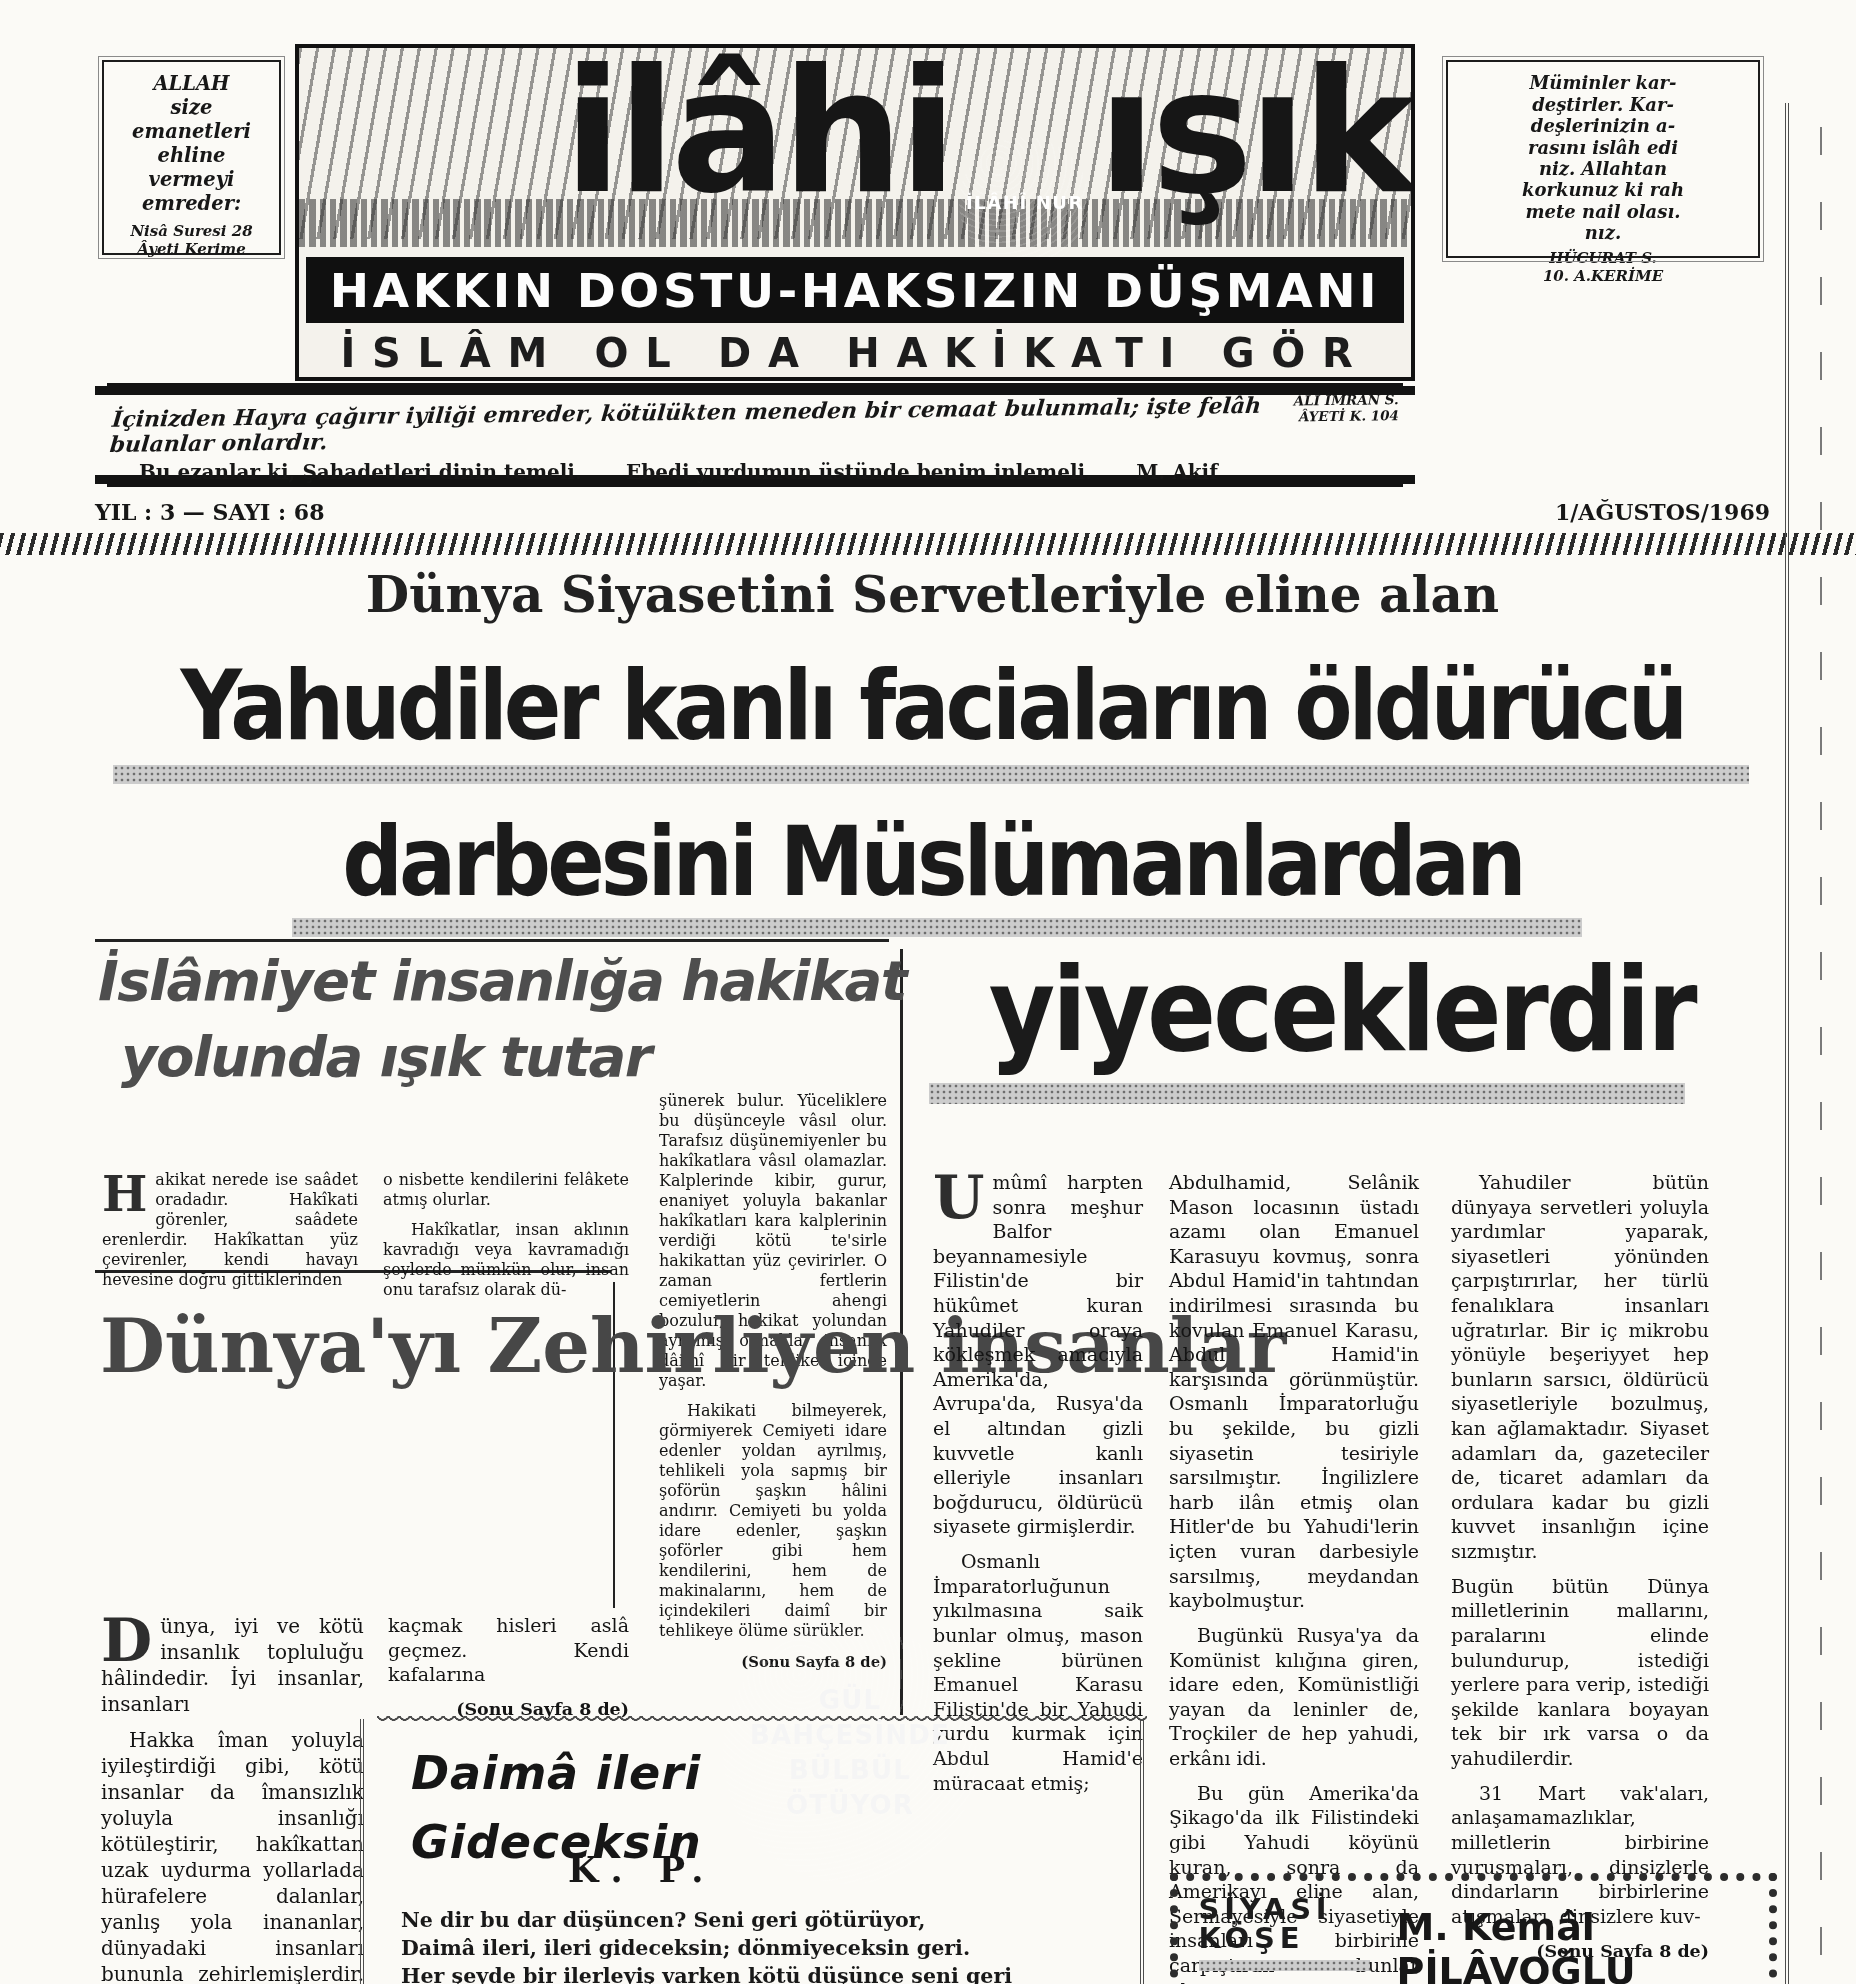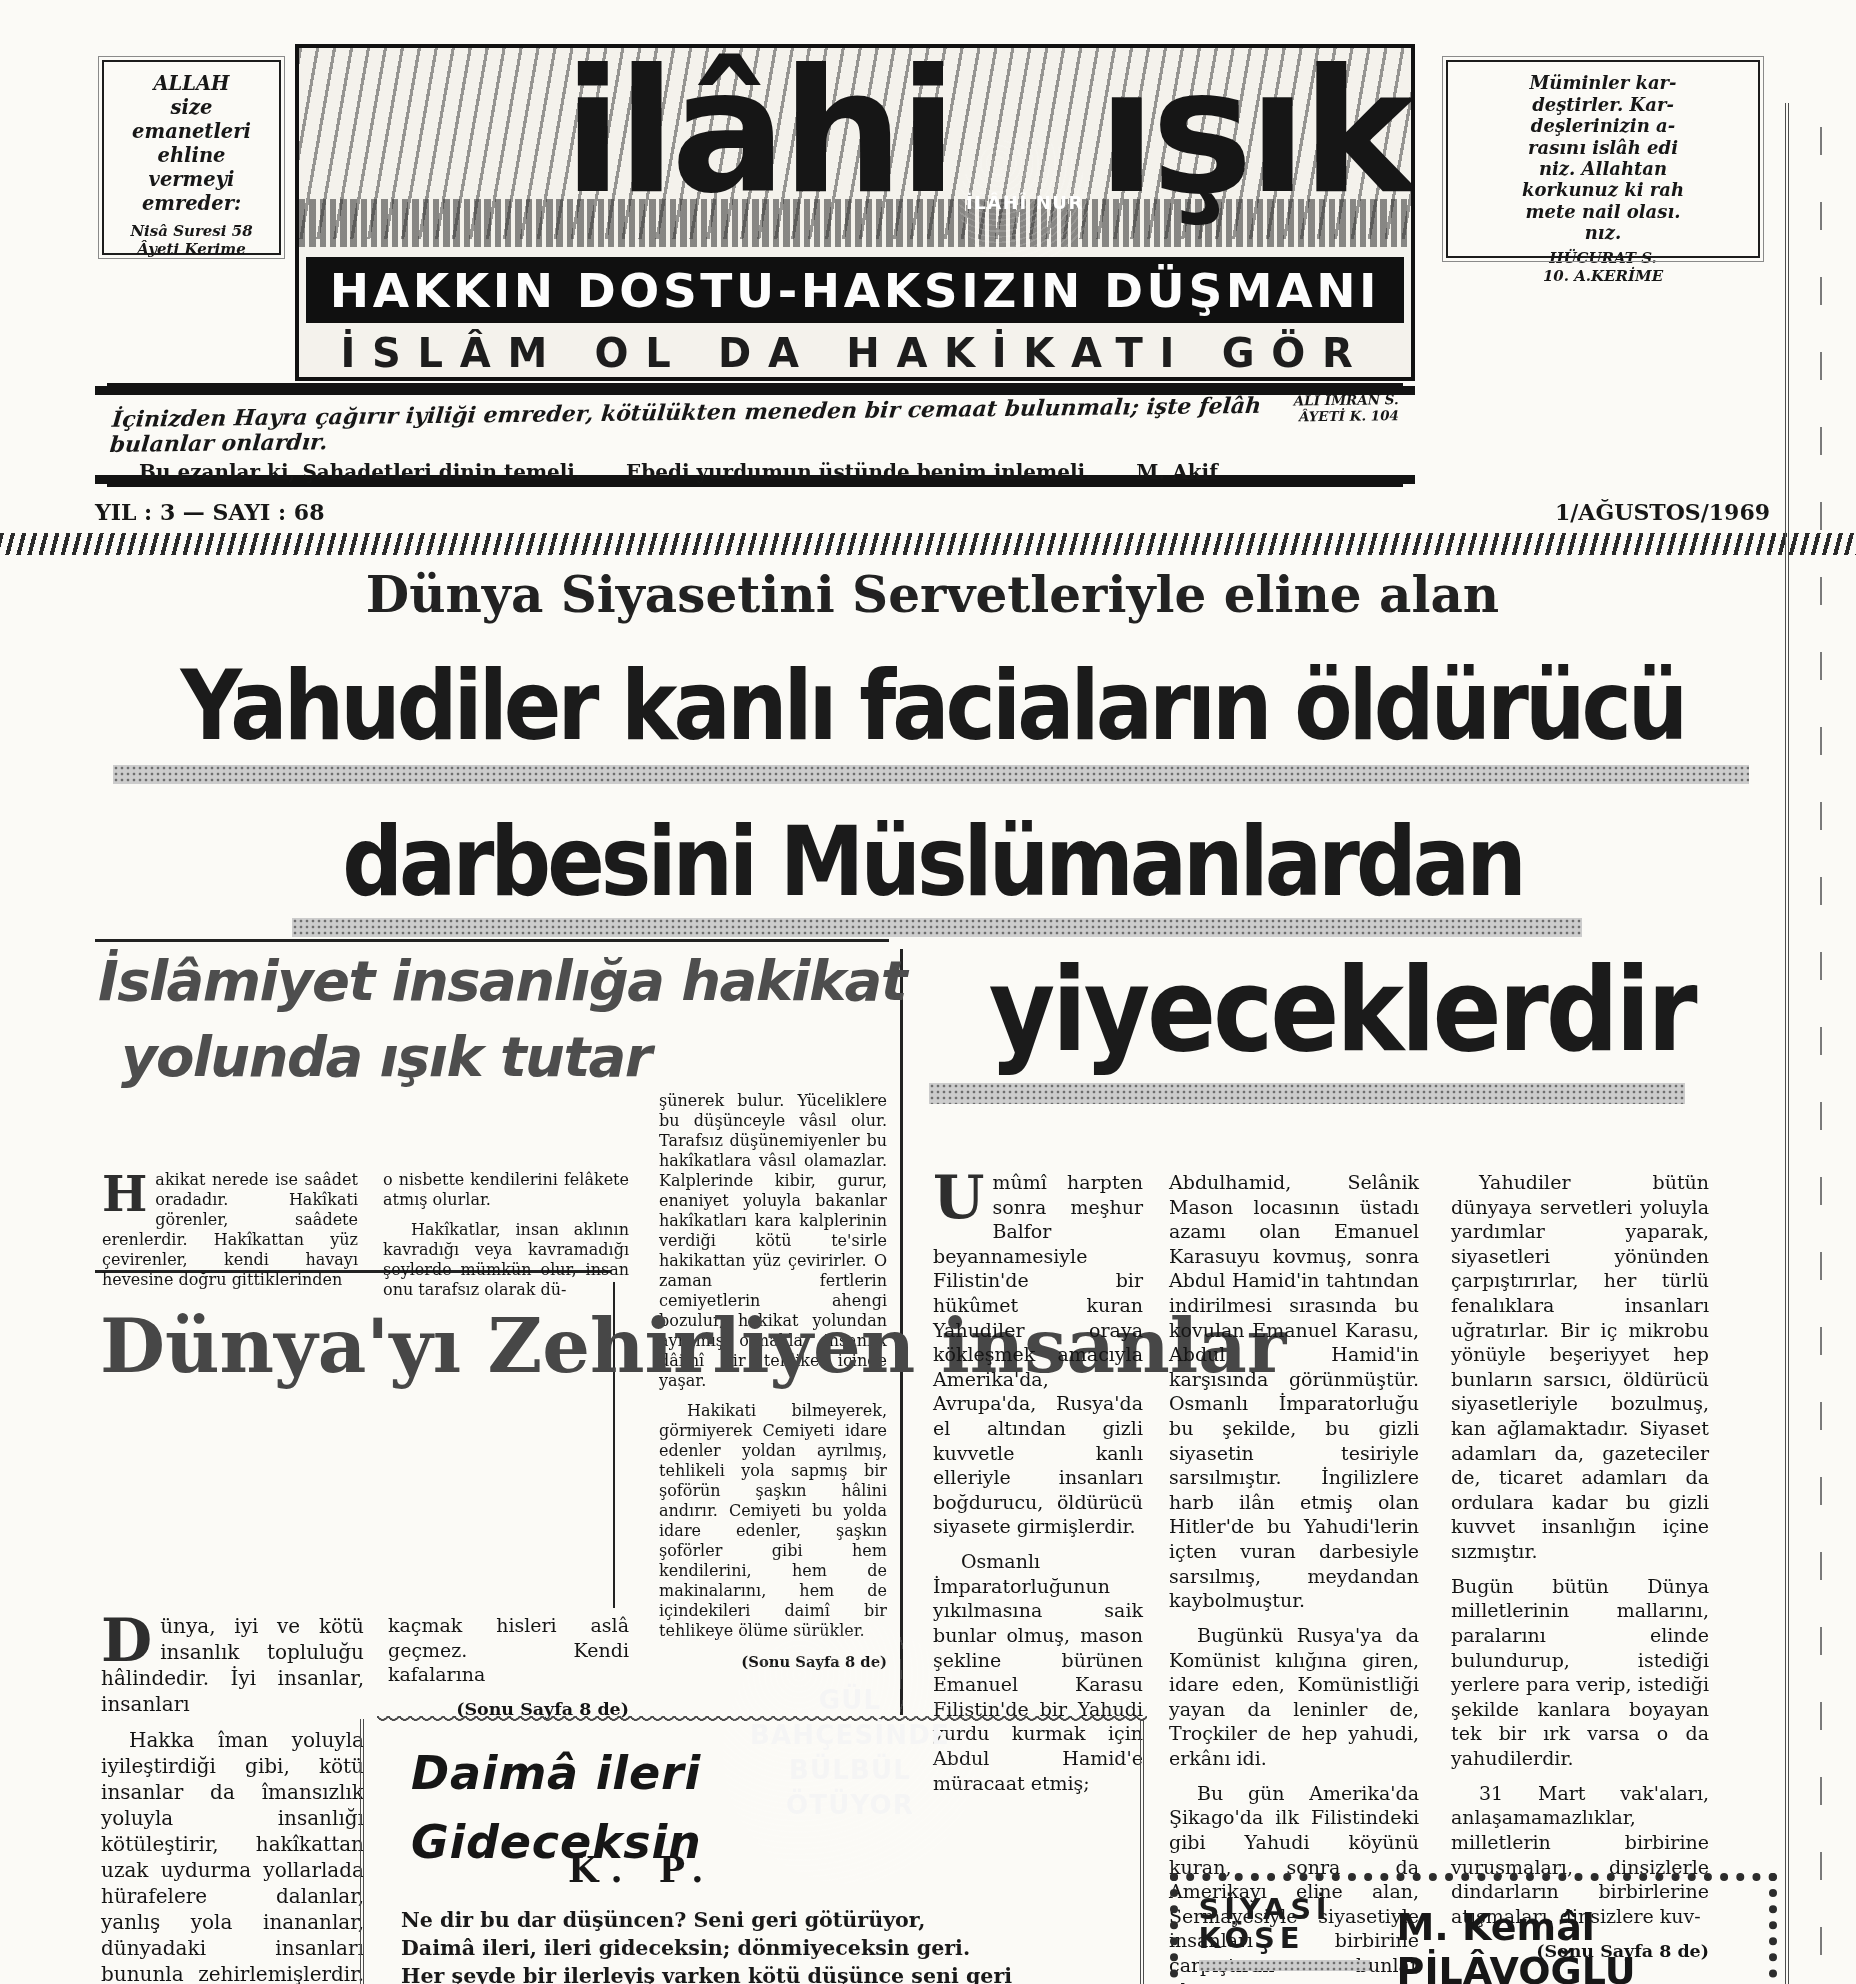--- a/index.html
+++ b/index.html
@@ -110,21 +110,21 @@
 
 <div class="page">
 
   <div class="abs verse-box verse-left">
     <div class="pre">ALLAH
 size
 emanetleri
 ehline
 vermeyi
 emreder:</div>
-    <div class="verse-src pre">Nisâ Suresi 58
+    <div class="verse-src pre">Nisâ Suresi 28
 Âyeti Kerime</div>
   </div>
 
   <div class="abs logo">
     <div class="abs logo-hatch"></div>
     <div class="abs logo-sil"></div>
     <div class="abs logo-words">
       <span>ilâhi</span>
       <span class="badge emblem-inner">
         <span class="pre">İLÂHÎ NUR</span>

